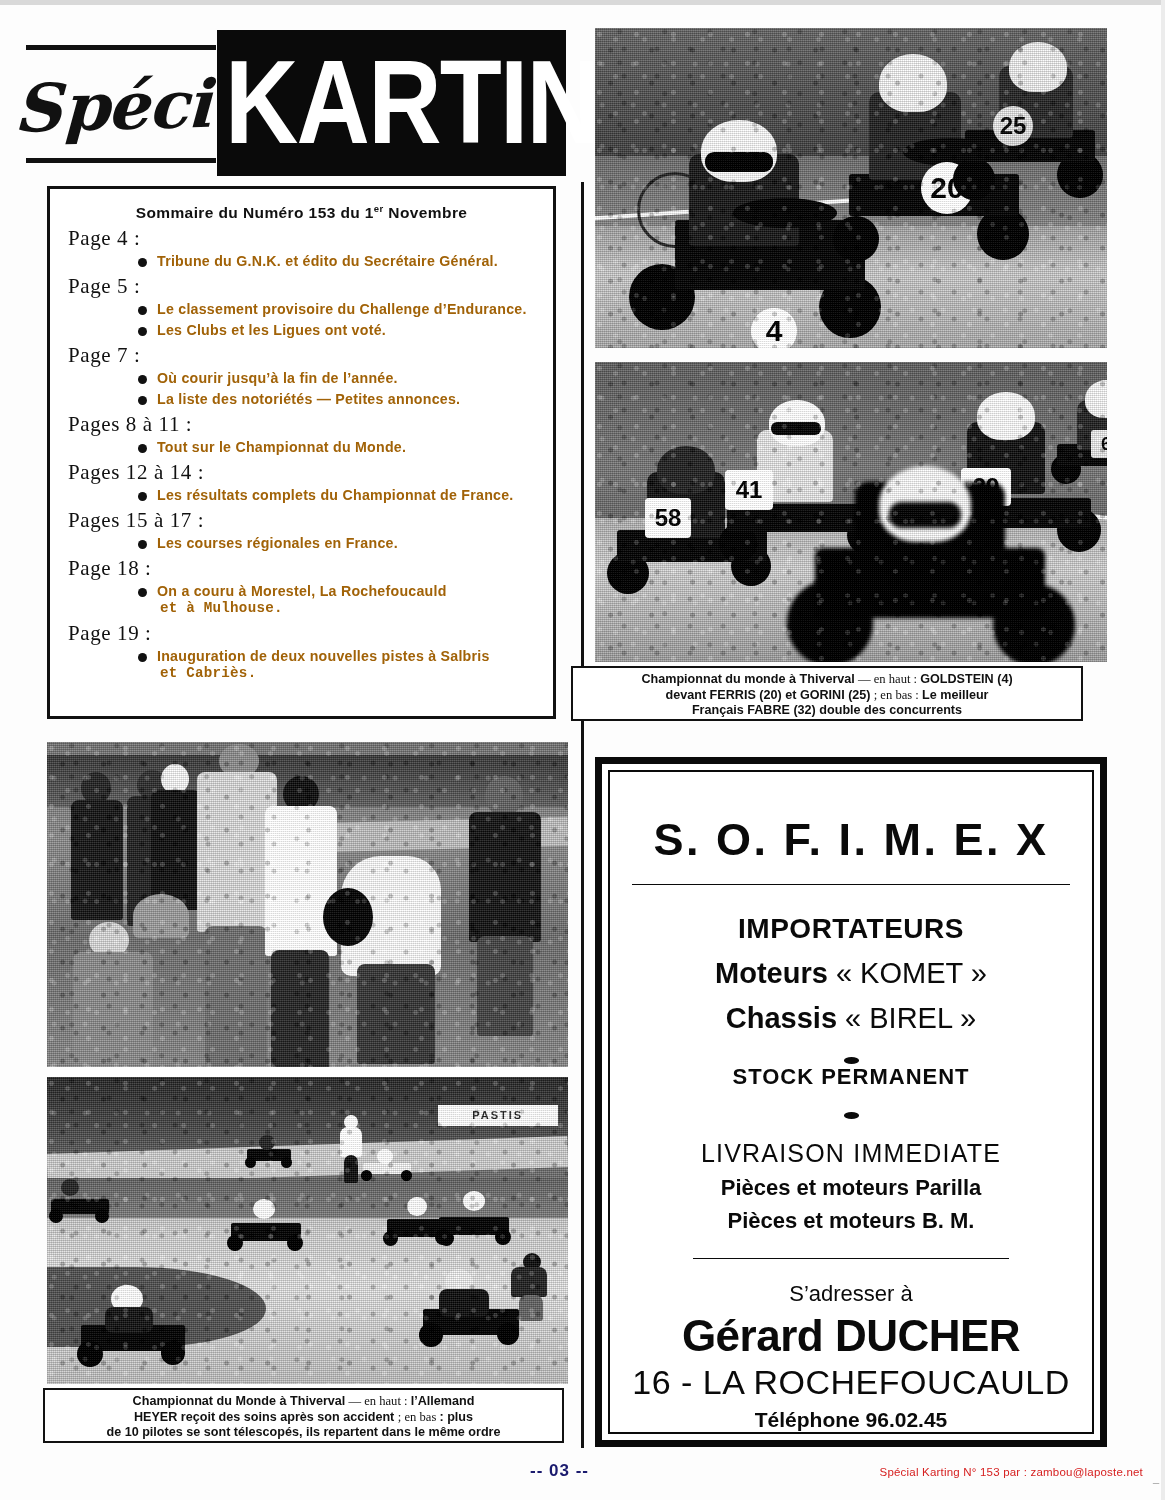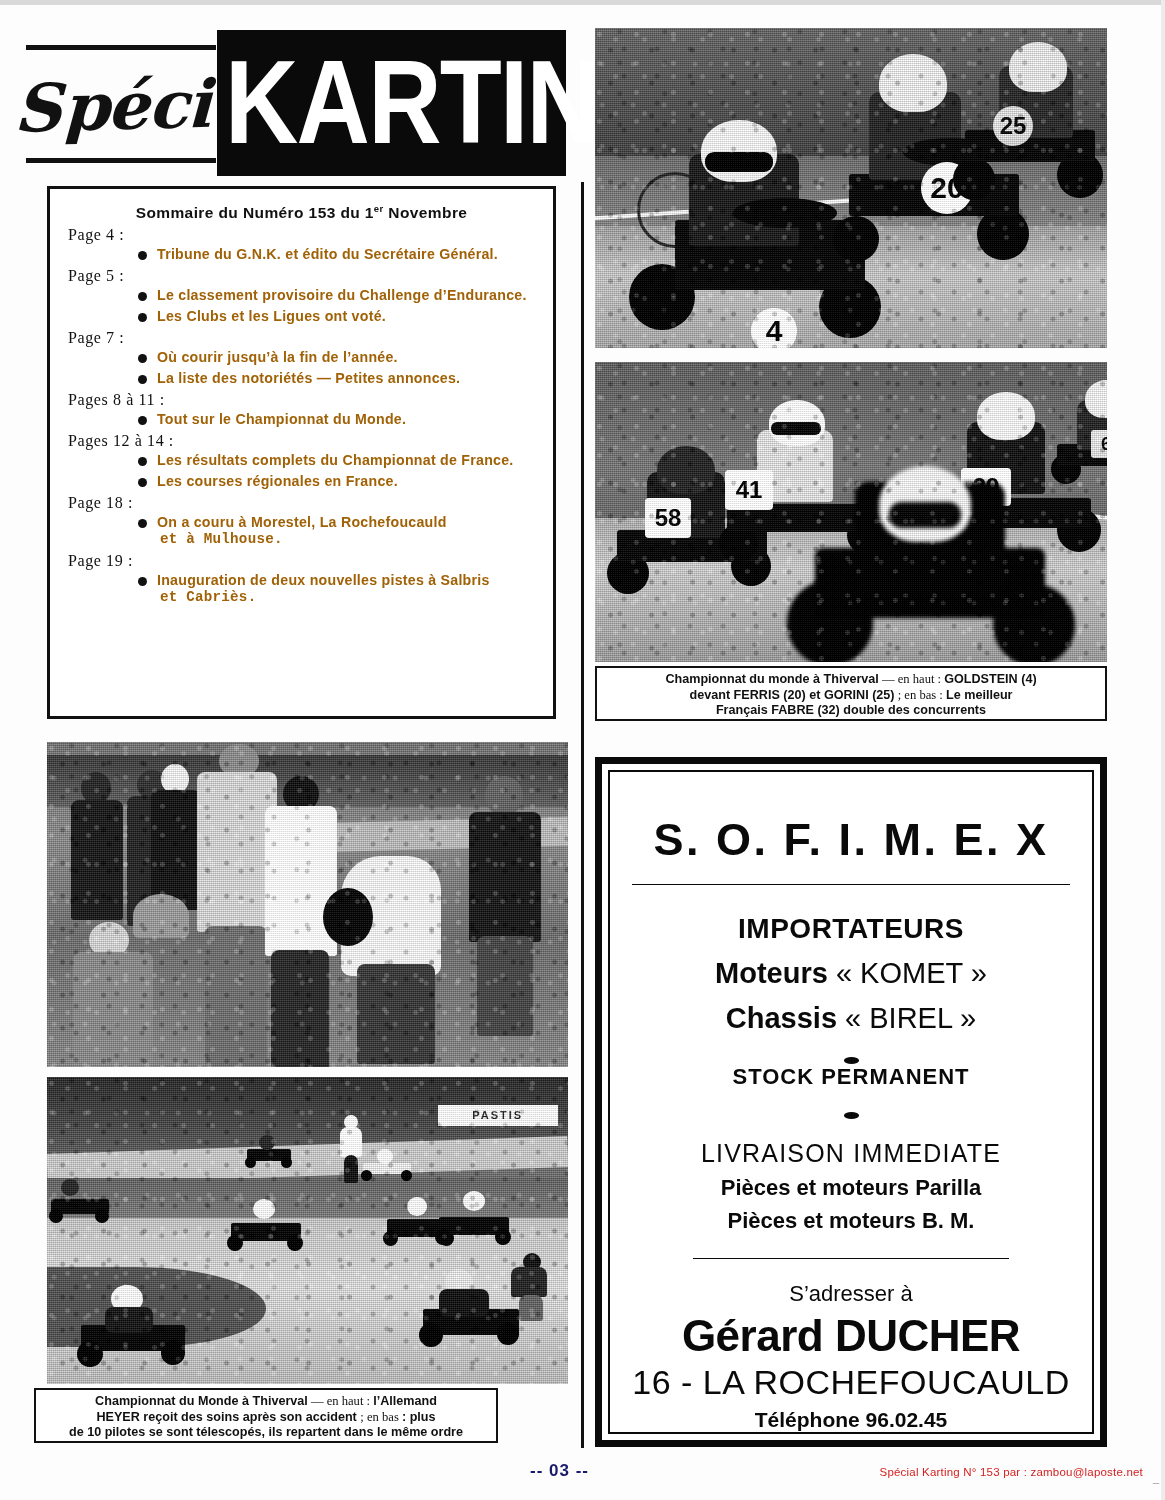--- a/index.html
+++ b/index.html
@@ -65,21 +65,21 @@
     font-weight:700;
     font-size:15.5px;
     color:#111;
     letter-spacing:.4px;
   }
   .toc-title sup{font-size:9.5px;vertical-align:super;}
   .toc-list{padding:0 6px 0 18px;}
   .toc-group{margin-top:1px;}
   .toc-page{
     font-family:"Liberation Serif", serif;
-    font-size:16px;
+    font-size:21px;
     color:#111;
     letter-spacing:.6px;
     margin:4px 0 2px 0;
   }
   .toc-entry{
     display:flex;align-items:flex-start;
     margin:0 0 4px 0;
     padding-left:70px;
   }
   .toc-bullet{
@@ -201,22 +201,22 @@
     box-sizing:border-box;
     text-align:center;
     font-family:"Liberation Sans", sans-serif;
     font-size:12.6px;
     line-height:15.5px;
     color:#111;
     padding:4px 6px 5px 6px;
     font-weight:700;
   }
   .caption .lite{font-weight:400;font-family:"Liberation Serif",serif;}
-  #caption-right{left:595px;top:666px;width:512px;height:55px;}
-  #caption-left{left:34px;top:1388px;width:464px;height:55px;}
+  #caption-right{left:571px;top:666px;width:512px;height:55px;}
+  #caption-left{left:43px;top:1388px;width:521px;height:55px;}
 
   
   .ad{
     position:absolute;left:595px;top:757px;width:512px;height:690px;
     border:7px solid #0a0a0a;
     background:#fff;
     box-sizing:border-box;
   }
   .ad-inner{
     position:absolute;left:6px;top:6px;right:6px;bottom:6px;
@@ -392,20 +392,21 @@
           </div>
         </div>
         <div class="toc-group">
           <div class="toc-page">Pages 12 à 14 :</div>
           <div class="toc-entry">
             <span class="toc-bullet"></span>
             <div class="toc-text"><span>Les résultats complets du Championnat de France.</span></div>
           </div>
         </div>
         <div class="toc-group">
+          <div class="toc-page">Pages 15 à 17 :</div>
           <div class="toc-entry">
             <span class="toc-bullet"></span>
             <div class="toc-text"><span>Les courses régionales en France.</span></div>
           </div>
         </div>
         <div class="toc-group">
           <div class="toc-page">Page 18 :</div>
           <div class="toc-entry">
             <span class="toc-bullet"></span>
             <div class="toc-text"><span>On a couru à Morestel, La Rochefoucauld</span><span class="l2">et à Mulhouse.</span></div>

